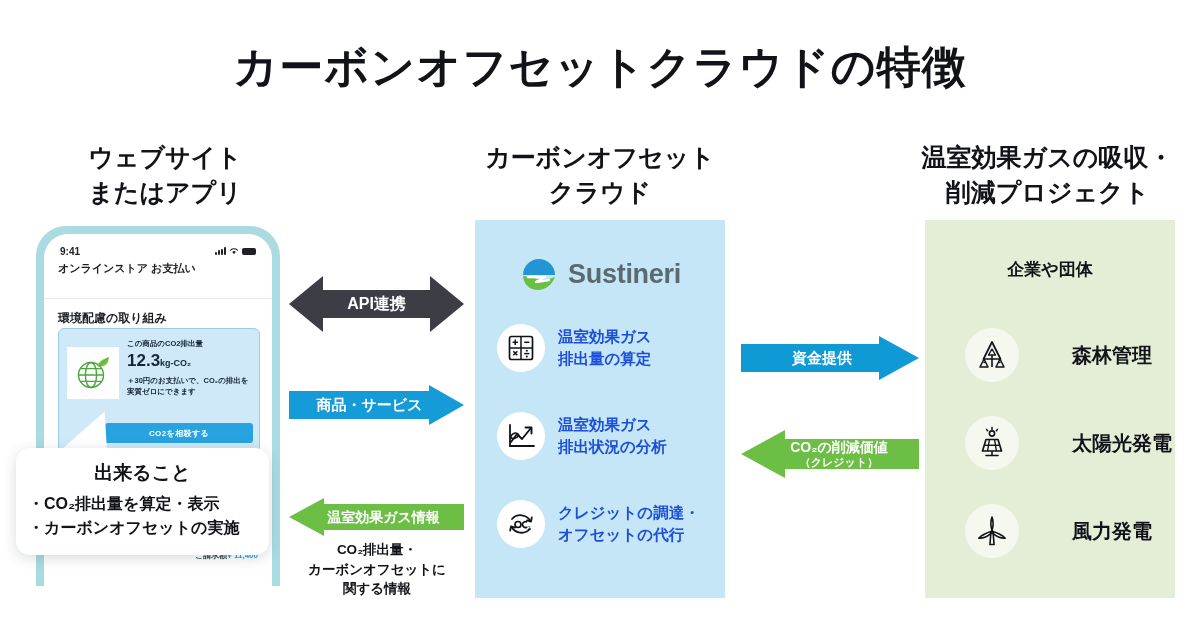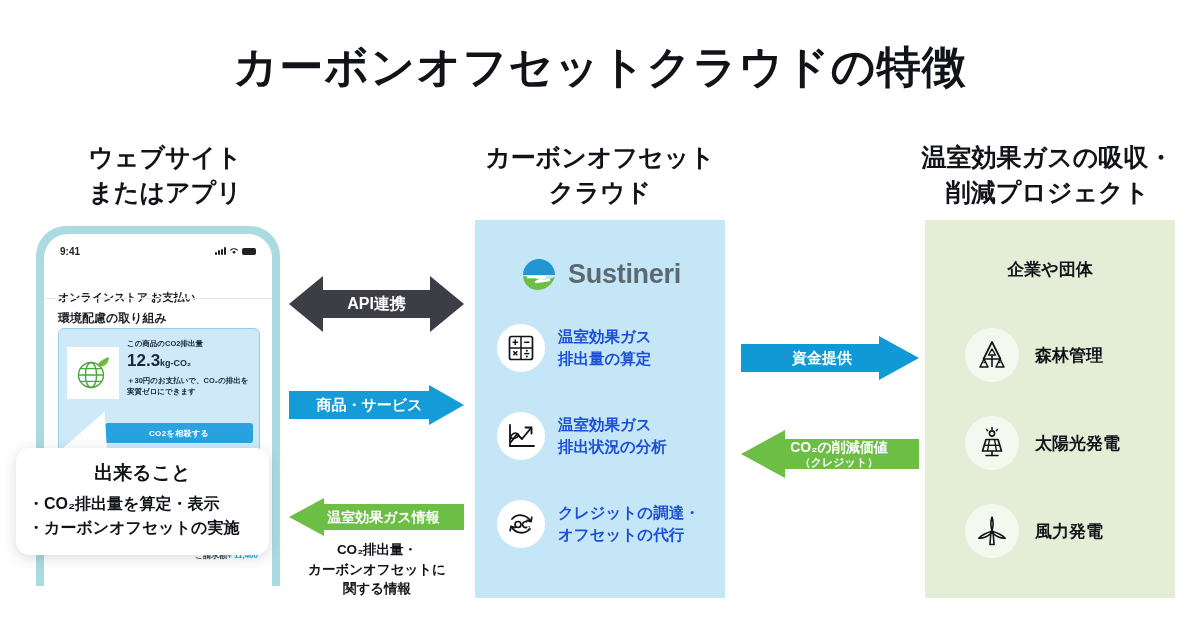--- a/index.html
+++ b/index.html
@@ -43,21 +43,21 @@
   .status-time{font-size:10px;font-weight:bold;color:#202124;}
   .status-icons{display:flex;align-items:center;gap:3px;}
   .sig{display:flex;align-items:flex-end;gap:1px;height:8px;}
   .sig i{display:block;width:2px;background:#202124;border-radius:1px;}
   .sig i:nth-child(1){height:3px;}
   .sig i:nth-child(2){height:5px;}
   .sig i:nth-child(3){height:6.5px;}
   .sig i:nth-child(4){height:8px;}
   .batt{width:14px;height:7px;background:#202124;border-radius:2px;}
   .screen-title{
-    position:absolute;left:14px;top:56px;font-size:11px;font-weight:bold;color:#1c1f24;
+    position:absolute;left:14px;top:27px;font-size:11px;font-weight:bold;color:#1c1f24;
   }
   .screen-divider{position:absolute;left:0;top:64px;width:228px;height:1px;background:#e4e9ef;}
   .screen-sub{position:absolute;left:14px;top:76px;font-size:12px;font-weight:bold;color:#1c1f24;}
   .eco-card{
     position:absolute;left:14px;top:94px;width:200px;height:124px;
     background:#cfe9f8;border:1px solid #9ecbe8;border-radius:6px;
   }
   .globe-box{
     position:absolute;left:8px;top:18px;width:52px;height:52px;background:#ffffff;
     display:flex;align-items:center;justify-content:center;
@@ -126,21 +126,21 @@
     font-size:17px;font-weight:bold;color:#111318;
   }
   .proj{position:absolute;left:40px;width:210px;display:flex;align-items:center;gap:16px;}
   #proj-0{top:108px;}
   #proj-1{top:196px;}
   #proj-2{top:284px;}
   .proj-ic{
     width:54px;height:54px;border-radius:50%;background:#f4f8ee;flex:0 0 54px;
     display:flex;align-items:center;justify-content:center;
   }
-  .proj-tx{font-size:17px;font-weight:bold;color:#111318;}
+  .proj-tx{font-size:20px;font-weight:bold;color:#111318;margin-left:37px;}
 
   
   .arrow{position:absolute;}
   .arrow-label{
     position:absolute;left:0;top:0;width:100%;height:100%;
     display:flex;align-items:center;justify-content:center;
     font-weight:bold;color:#ffffff;pointer-events:none;text-align:right;line-height:1.2;
   }
   #arrow-api{left:289px;top:275px;width:175px;height:58px;}
   #arrow-api .arrow-label{font-size:16px;}

